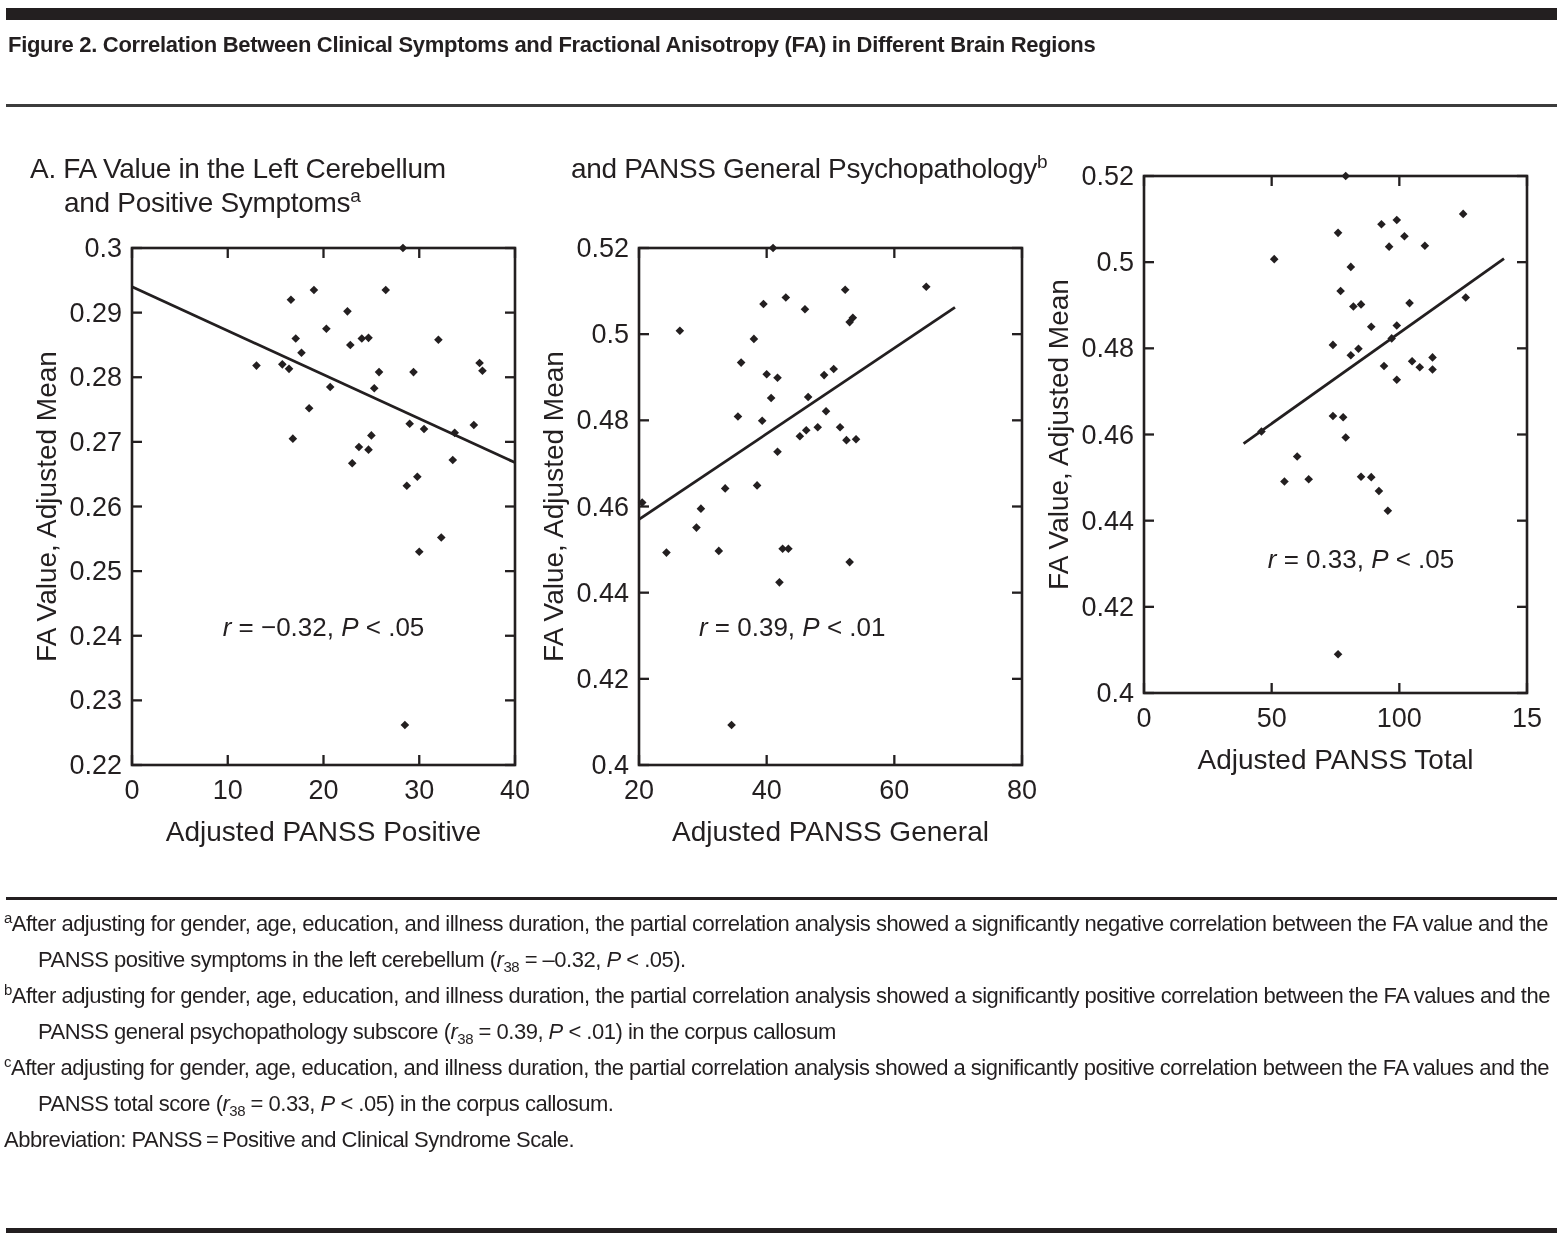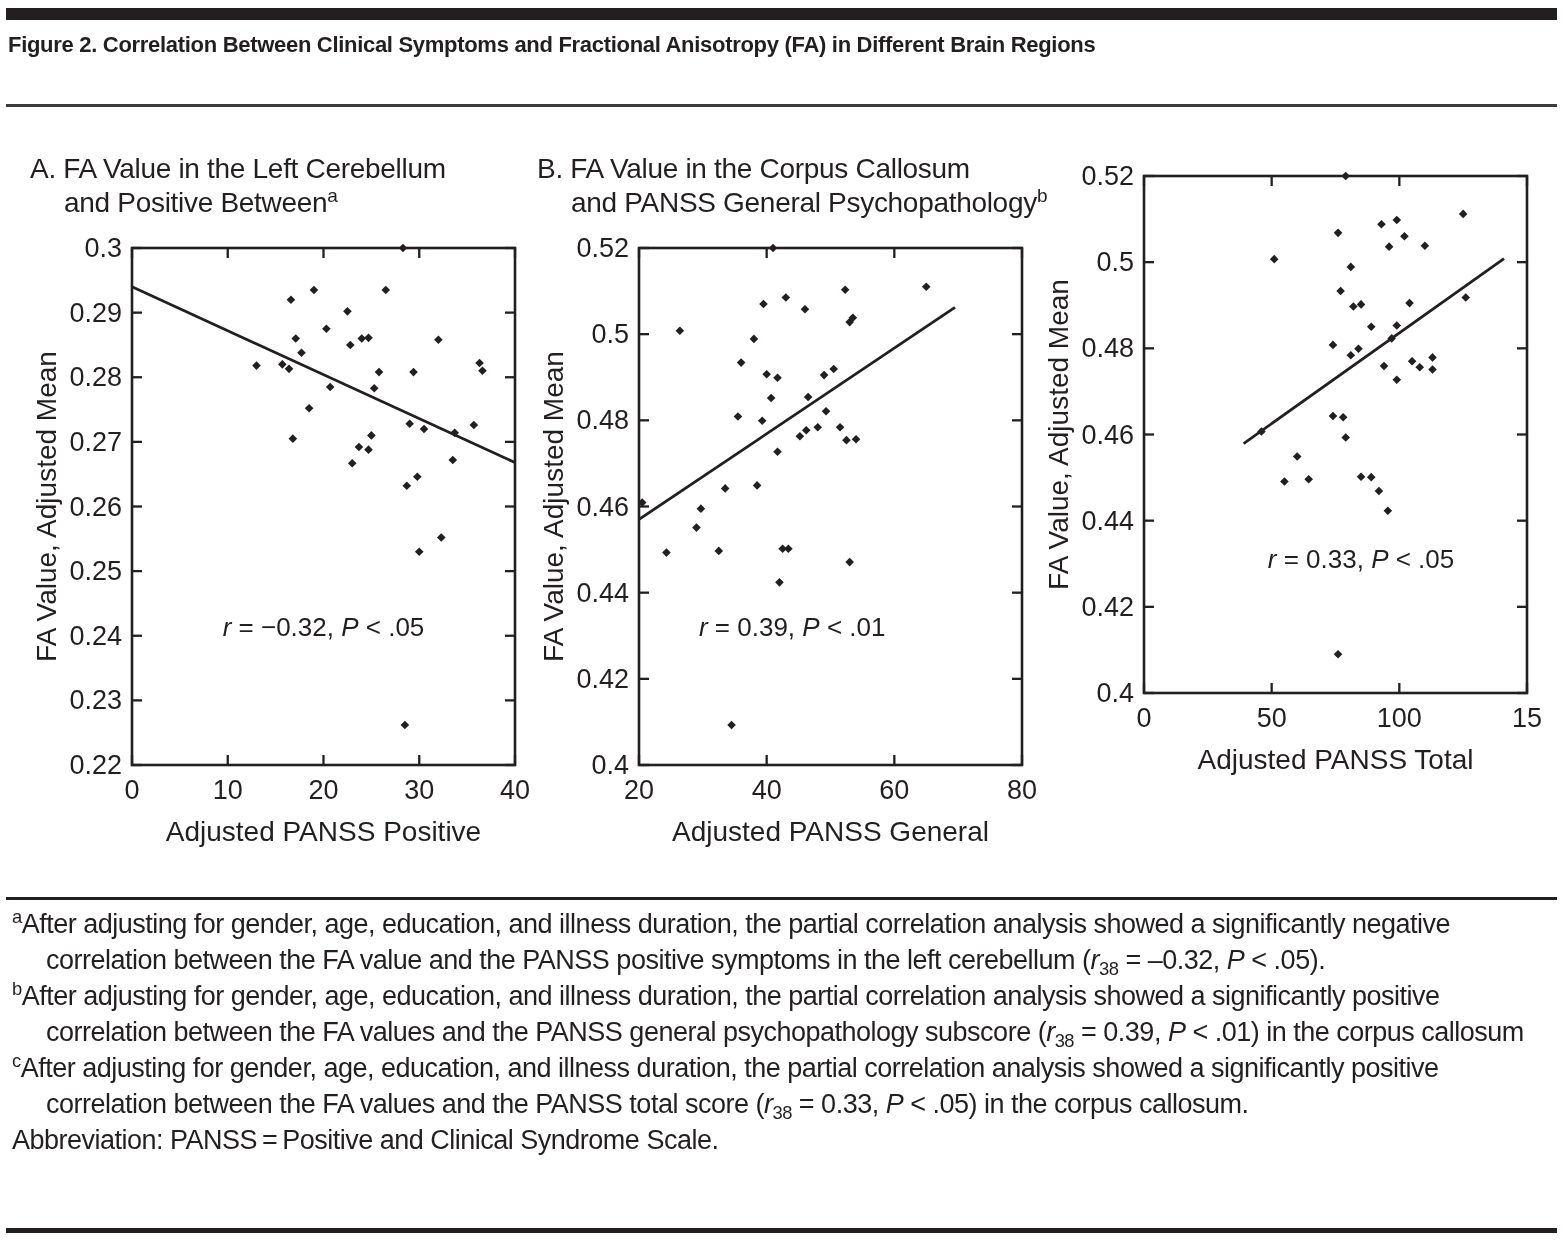--- a/index.html
+++ b/index.html
@@ -23,38 +23,38 @@
   #panel-c { left:1042px; }
   .panel-heading { font-size:28px; line-height:34px; height:72px; letter-spacing:-0.3px; }
   .heading-line2 { margin-left:34px; }
   sup { font-size:68%; vertical-align:super; line-height:0; }
   sub { font-size:68%; vertical-align:sub; line-height:0; }
   .chart-host { margin-top:6px; }
   .chart-host svg { display:block; }
 
   .footer-rule { position:absolute; left:6px; top:897px; width:1551px; height:3px; background:#231f20; }
   .footnotes {
-    position:absolute; left:12px; top:906px; width:1548px;
-    font-size:27px; line-height:36px; letter-spacing:-0.5px;
+    position:absolute; left:4px; top:906px; width:1548px;
+    font-size:22px; line-height:36px; letter-spacing:-0.5px;
   }
   .footnote { margin:0; padding-left:34px; text-indent:-34px; }
   .abbreviation { margin:0; }
   .bottom-bar { position:absolute; left:6px; top:1228px; width:1551px; height:5px; background:#231f20; }
 </style>
 </head>
 <body>
 
 <div class="top-bar"></div>
 <div class="figure-title">Figure 2. Correlation Between Clinical Symptoms and Fractional Anisotropy (FA) in Different Brain Regions</div>
 <div class="title-rule"></div>
 
 <div class="panel" id="panel-a">
   <div class="panel-heading">
     <div>A. FA Value in the Left Cerebellum</div>
-    <div class="heading-line2"><span>and Positive Between</span><sup>a</sup></div>
+    <div class="heading-line2"><span>and Positive Symptoms</span><sup>a</sup></div>
   </div>
   <div class="chart-host">
       <svg width="515" height="620" font-family="&quot;Liberation Sans&quot;, sans-serif">
         <rect x="102" y="18" width="383" height="517" fill="none" stroke="#231f20" stroke-width="2.6"></rect>
         <g>
           <line x1="102" y1="535" x2="102" y2="525" stroke="#231f20" stroke-width="2.3"></line>
           <line x1="102" y1="18" x2="102" y2="28" stroke="#231f20" stroke-width="2.3"></line>
           <text x="102" y="569" text-anchor="middle" font-size="27" fill="#231f20">0</text>
           <line x1="197.75" y1="535" x2="197.75" y2="525" stroke="#231f20" stroke-width="2.3"></line>
           <line x1="197.75" y1="18" x2="197.75" y2="28" stroke="#231f20" stroke-width="2.3"></line>
@@ -140,21 +140,20 @@
         </g>
         <text x="293.5" y="405.75000000000006" text-anchor="middle" font-size="26" fill="#231f20"><tspan font-style="italic">r</tspan><tspan> = −0.32, </tspan><tspan font-style="italic">P</tspan><tspan> &lt; .05</tspan></text>
         <text x="293.5" y="611" text-anchor="middle" font-size="28" fill="#231f20">Adjusted PANSS Positive</text>
         <text x="26" y="276.5" text-anchor="middle" font-size="28" fill="#231f20" transform="rotate(-90 26 276.5)">FA Value, Adjusted Mean</text>
       </svg>
     </div>
 </div>
 
 <div class="panel" id="panel-b">
   <div class="panel-heading">
-    <div>B. FA Value in the Corpus Callosum</div>
     <div class="heading-line2"><span>and PANSS General Psychopathology</span><sup>b</sup></div>
   </div>
   <div class="chart-host">
       <svg width="515" height="620" font-family="&quot;Liberation Sans&quot;, sans-serif">
         <rect x="102" y="18" width="383" height="517" fill="none" stroke="#231f20" stroke-width="2.6"></rect>
         <g>
           <line x1="102" y1="535" x2="102" y2="525" stroke="#231f20" stroke-width="2.3"></line>
           <line x1="102" y1="18" x2="102" y2="28" stroke="#231f20" stroke-width="2.3"></line>
           <text x="102" y="569" text-anchor="middle" font-size="27" fill="#231f20">20</text>
           <line x1="229.66666666666666" y1="535" x2="229.66666666666666" y2="525" stroke="#231f20" stroke-width="2.3"></line>

